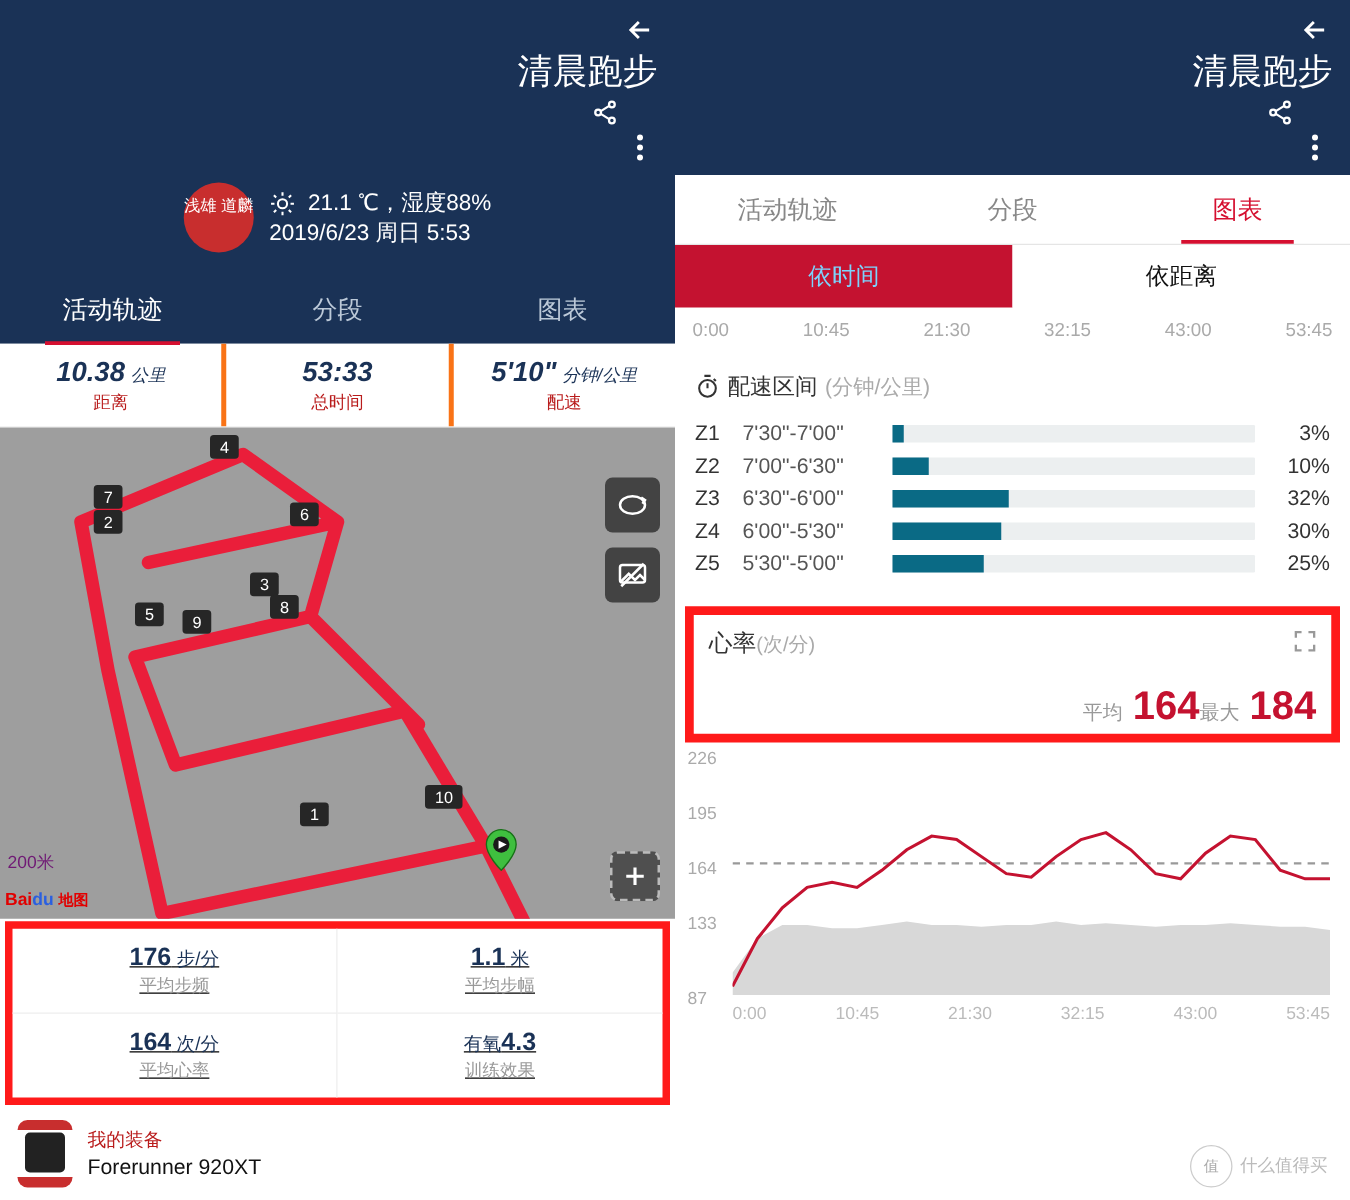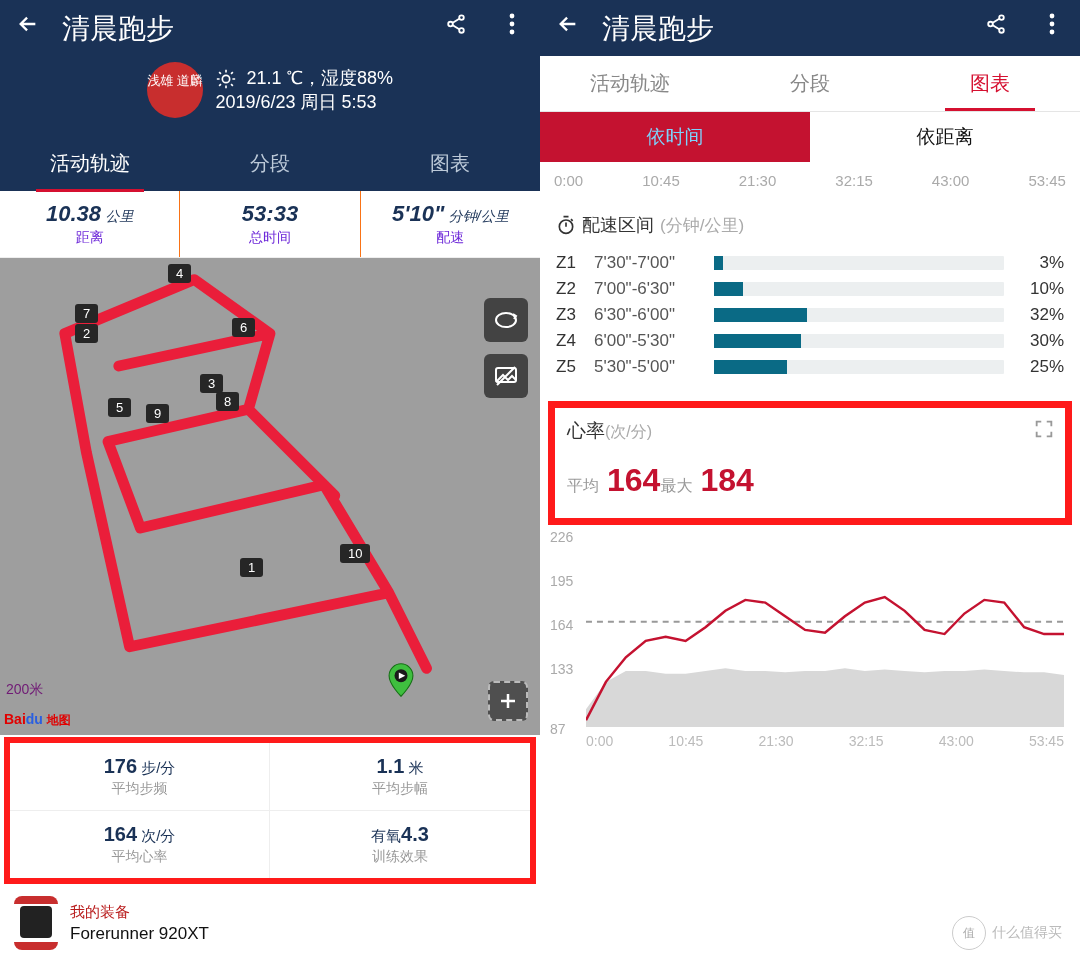--- a/index.html
+++ b/index.html
@@ -1,57 +1,57 @@
 <!DOCTYPE html>
 <html><head>
 <meta charset="utf-8">
 <style>
   * { box-sizing: border-box; margin: 0; padding: 0; }
   body { font-family: -apple-system, "Segoe UI", Arial, sans-serif; background: #fff; width: 1080px; height: 960px; overflow: hidden; display: flex; }
   .panel { width: 540px; height: 960px; display: flex; flex-direction: column; background: #fff; position: relative; }
   
-  .header { background: #1a3256; color: #fff; padding: 10px 14px 8px 14px; display: flex; align-items: flex-start; }
+  .header { background: #1a3256; color: #fff; padding: 10px 14px 8px 14px; display: flex; align-items: flex-end; flex-direction: column; }
   .header .back-icon, .header .share-icon, .header .more-icon { width: 28px; height: 28px; display:flex; align-items:center; justify-content:center; }
   .header .title { flex: 1; font-size: 28px; font-weight: 500; margin-left: 20px; }
   .header .share-icon { margin-right: 28px; }
   
   .subheader { background: #1a3256; color: #fff; text-align: center; padding: 6px 0 18px 0; }
   .subheader .avatar { width: 56px; height: 56px; border-radius: 50%; background: #c82e2e; display: inline-block; vertical-align: middle; margin-right: 8px; text-align:center; line-height:18px; font-size:13px; padding-top:10px;}
   .subheader .info { display: inline-block; vertical-align: middle; text-align: left; font-size: 18px; }
   .sun-icon { display:inline-block; width:22px; height:22px; vertical-align:middle; margin-right:4px;}
   
   .tabs { display: flex; background: #fff; border-bottom: 1px solid #e5e5e5; }
   .panel-left .tabs { background:#1a3256; border-bottom:none;}
   .tab { flex: 1; text-align: center; padding: 14px 0; font-size: 20px; color: #888; position: relative; }
   .panel-left .tab { color:#bcc9d8; }
   .tab.active { color: #d51030; }
   .panel-left .tab.active { color:#fff;}
   .tab.active::after { content:""; position:absolute; left:25%; right:25%; bottom:0; height:3px; background:#d51030;}
   .panel-left .tab.active::after { background:#d51030; left:20%; right:20%; bottom:-1px; height:3px;}
   
   .stats-row { display:flex; background:#fff; border-bottom:1px solid #eee; }
-  .stat { flex:1; text-align:center; padding:10px 4px; border-right:1px solid #f97316; }
+  .stat { flex:1; text-align:center; padding:10px 4px; border-right:4px solid #f97316; }
   .stat:last-child { border-right:none;}
   .stat .val { font-size:22px; font-weight:700; font-style:italic; color:#1a3256; }
   .stat .unit { font-size:14px; color:#1a3256; font-style:italic;}
-  .stat .label { font-size:14px; color:#6d28d9; margin-top:2px;}
+  .stat .label { font-size:14px; color:#b91c1c; margin-top:2px;}
   
   .map { flex:1; background:#9e9e9e; position:relative; overflow:hidden; }
   .route { position:absolute; inset:0; }
   .km-marker { position:absolute; background:#262626; color:#fff; font-size:13px; padding:2px 8px; border-radius:3px; }
   .map-btn { position:absolute; right:12px; width:44px; height:44px; background:rgba(50,50,50,0.85); border-radius:6px; display:flex; align-items:center; justify-content:center; color:#fff; font-size:20px;}
   .map-btn.loop { top:40px;}
   .map-btn.fullscreen { top:96px;}
   .map-btn.plus { bottom:14px; width:40px; height:40px; background:rgba(70,70,70,0.9); border:2px dashed #bbb;}
   .scale { position:absolute; left:6px; bottom:36px; font-size:14px; color:#701a75;}
   .baidu { position:absolute; left:4px; bottom:6px; font-size:14px; }
   .baidu .b1{color:#e10000;font-weight:bold;} .baidu .b2{color:#2a5fe0;font-weight:bold;} .baidu .b3{color:#e10000;font-weight:bold;font-size:12px;}
   .start-pin{position:absolute; width:26px; height:34px;}
   
-  .redbox { border:6px solid #ff1a1a; margin:2px 4px; }
+  .redbox { border:6px solid #ff1a1a; margin:2px 4px;text-decoration:underline; }
   .grid2 { display:flex; flex-wrap:wrap; }
   .grid2 .cell { width:50%; text-align:center; padding:12px 4px; border-bottom:1px solid #eee; border-right:1px solid #eee;}
   .grid2 .cell:nth-child(2n){border-right:none;}
   .grid2 .cell:nth-child(n+3){border-bottom:none;}
   .cell .v { font-size:20px; font-weight:700; color:#1a3256;}
   .cell .u { font-size:15px; color:#1a3256;}
   .cell .l { font-size:14px; color:#999; margin-top:2px;}
   .device { display:flex; align-items:center; padding:10px 14px; gap:12px;}
   .device .watch { width:44px; height:54px; background:linear-gradient(#c82e2e 0 15%, #fff 15% 85%, #c82e2e 85% 100%); border-radius:8px; position:relative;}
   .device .watch::after{content:""; position:absolute; top:18%; left:14%; right:14%; bottom:22%; background:#222; border-radius:4px;}
@@ -65,25 +65,25 @@
   .time-axis { display:flex; justify-content:space-between; padding:10px 14px 18px 14px; color:#aaa; font-size:15px;}
   .section-title { padding:6px 16px; font-size:18px; color:#333; display:flex; align-items:center; gap:6px;}
   .section-title .sub { color:#aaa; font-size:17px;}
   .zones { padding:4px 16px 10px 16px;}
   .zone-row { display:flex; align-items:center; font-size:17px; color:#333; margin:6px 0; gap:10px;}
   .zone-row .zn { width:28px;}
   .zone-row .zr { width:110px; color:#555;}
   .zone-row .bar { flex:1; height:14px; background:#eceff0; position:relative; border-radius:1px;}
   .zone-row .bar .fill { position:absolute; left:0; top:0; bottom:0; background:#0a6a85;}
   .zone-row .pct { width:50px; text-align:right; color:#333;}
-  .hr-box { border:7px solid #ff1a1a; margin:8px 8px; padding:10px 12px 19px 12px; position:relative;}
+  .hr-box { border:7px solid #ff1a1a; margin:8px 8px; padding:10px 12px 4px 12px; position:relative;}
   .hr-title { font-size:19px; color:#333;}
   .hr-title .sub{color:#aaa; font-size:16px;}
   .expand-icon{ position:absolute; right:10px; top:10px; color:#999;}
-  .hr-vals { display:flex; justify-content:flex-start; margin-top:18px;}
+  .hr-vals { display:flex; justify-content:flex-end; margin-top:18px;}
   .hr-vals .item .lbl{color:#999; font-size:16px; margin-right:8px;}
   .hr-vals .item .num{color:#c41230; font-size:32px; font-weight:700;}
   .hr-chart { padding:4px 16px 6px 46px; position:relative; height:200px;}
   .hr-chart .ylab { position:absolute; left:10px; font-size:14px; color:#aaa; transform:translateY(-50%);}
   .hr-chart svg { width:100%; height:100%;}
   .xaxis { display:flex; justify-content:space-between; padding:0 16px 0 46px; color:#bbb; font-size:14px;}
   .watermark { position:absolute; right:18px; bottom:10px; color:#bbb; font-size:14px; display:flex; align-items:center; gap:6px;}
   .watermark .circ{width:34px;height:34px;border:1px solid #ccc;border-radius:50%;display:flex;align-items:center;justify-content:center;font-size:12px;color:#aaa;}
 </style>
 </head>

